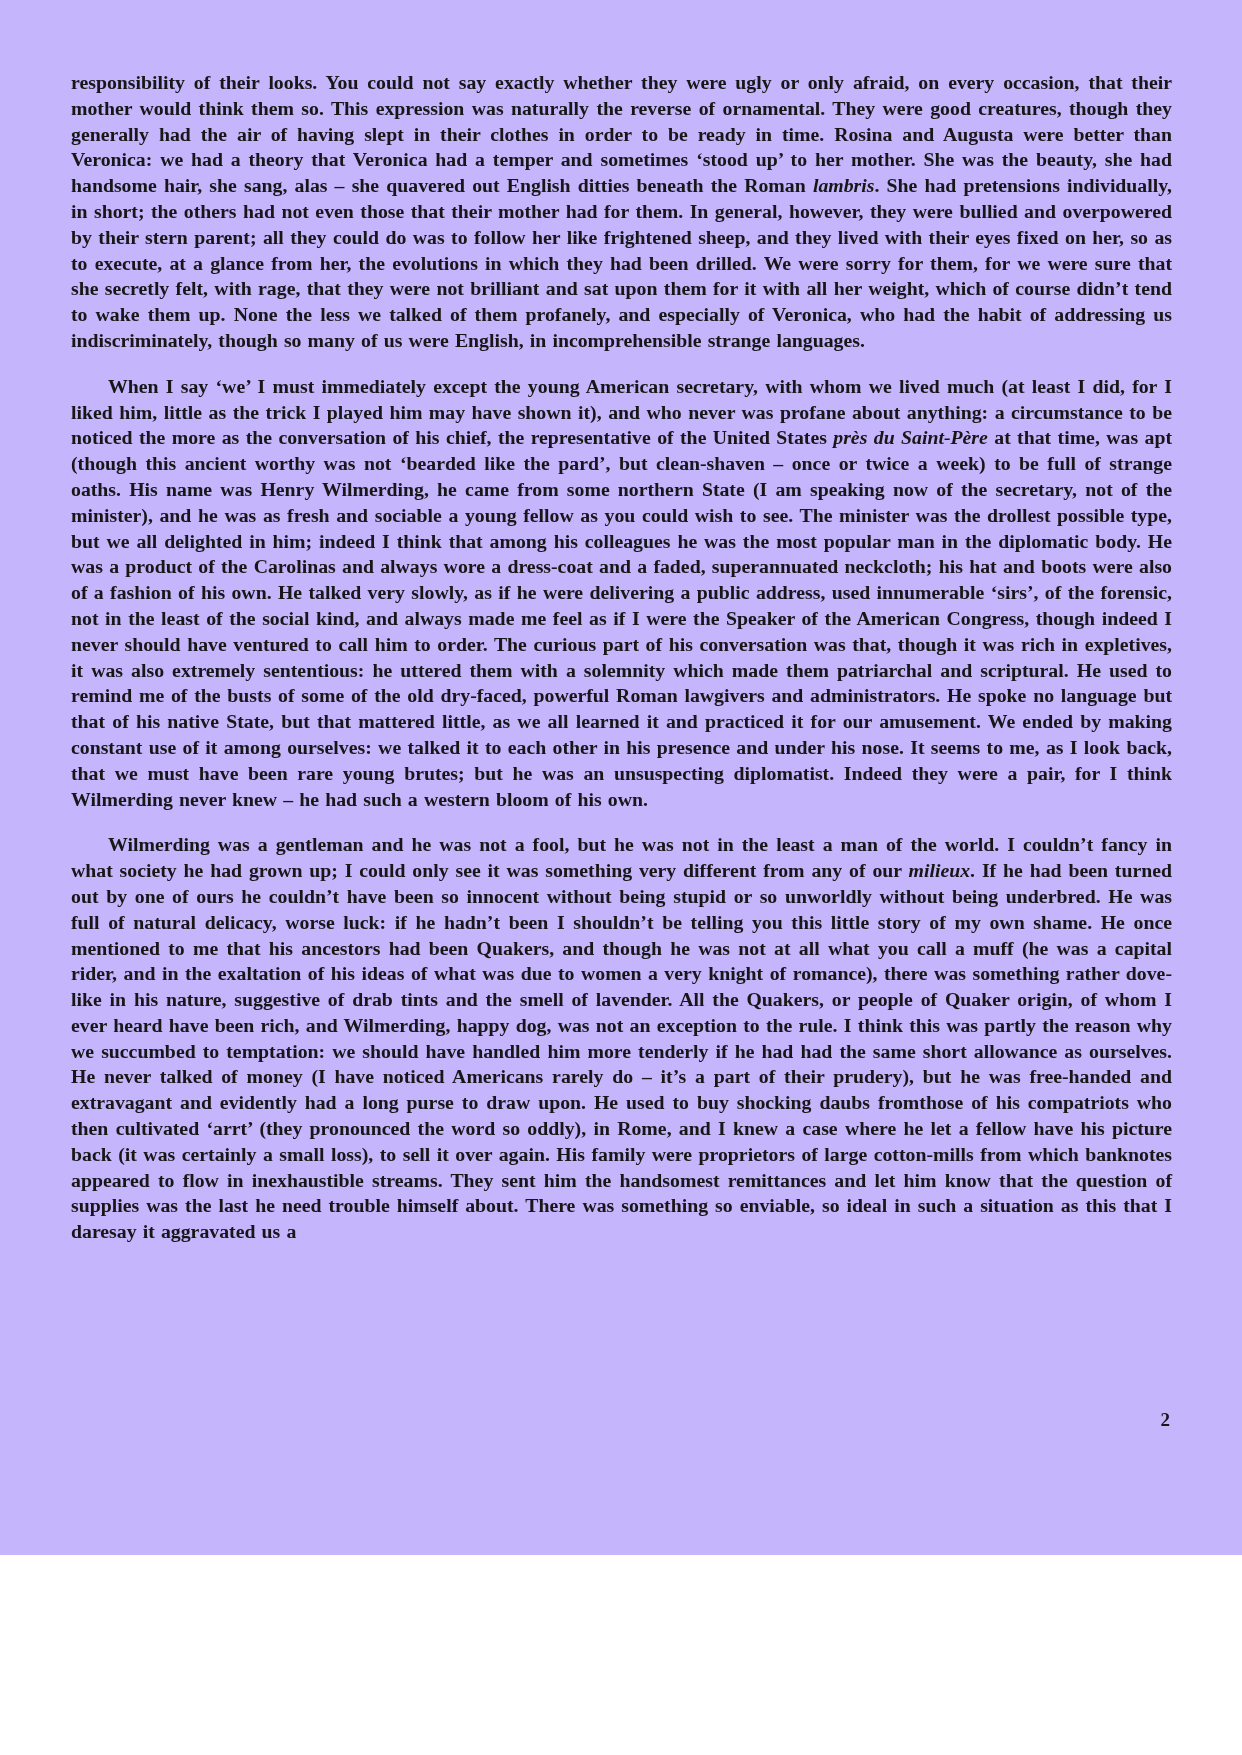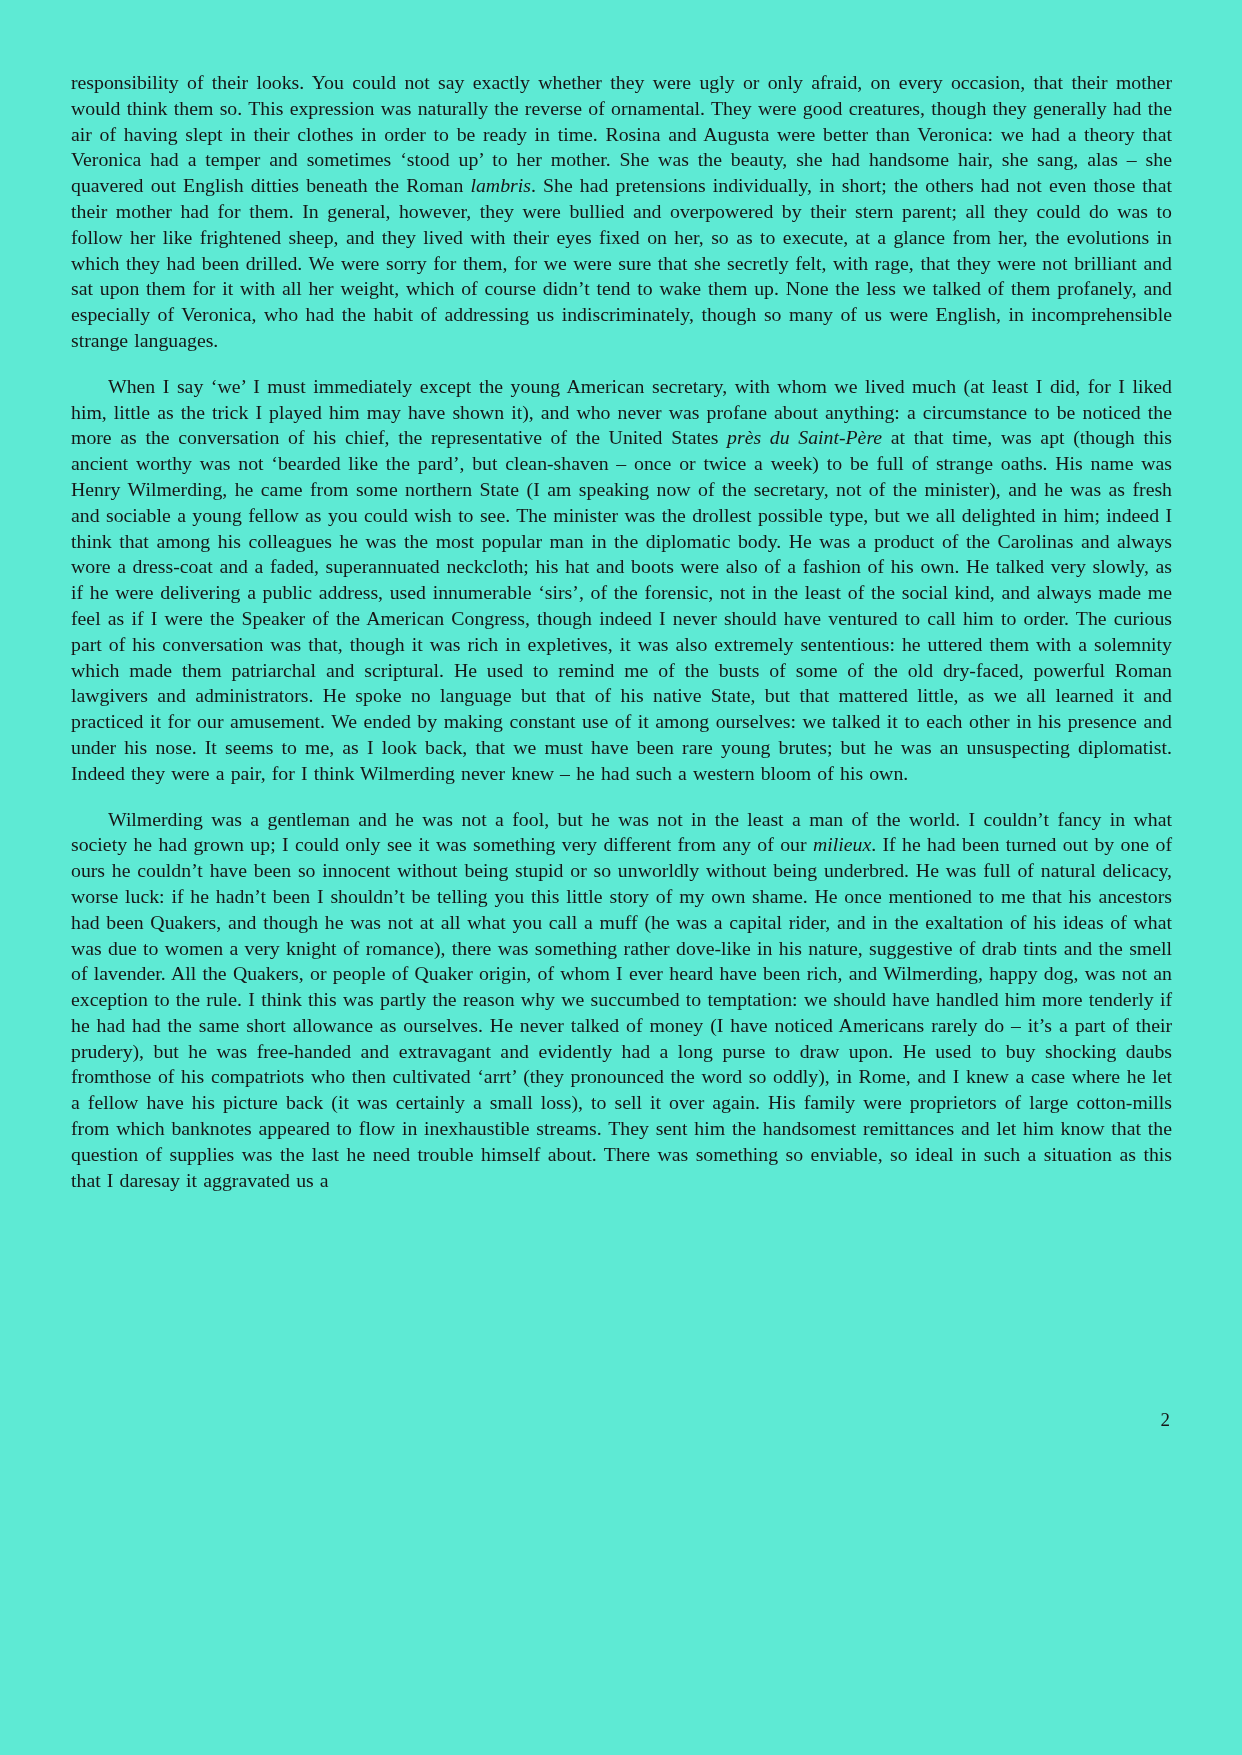--- a/index.html
+++ b/index.html
@@ -3,25 +3,26 @@
 <meta charset="utf-8">
 <style>
   html, body {
     margin: 0;
     padding: 0;
     background: #ffffff;
   }
   .page {
     position: relative;
     width: 1242px;
-    height: 1755px;
-    background: #5eead4;
+    height: 1555px;
+    background: #c4b5fd;
     font-family: "Liberation Serif", serif;
     color: #171717;
     overflow: hidden;
+    font-weight: bold;
   }
   .text-block {
     position: absolute;
     left: 71px;
     top: 70px;
     width: 1101px;
     text-align: justify;
     font-size: 19.8px;
     line-height: 25.8px;
   }

